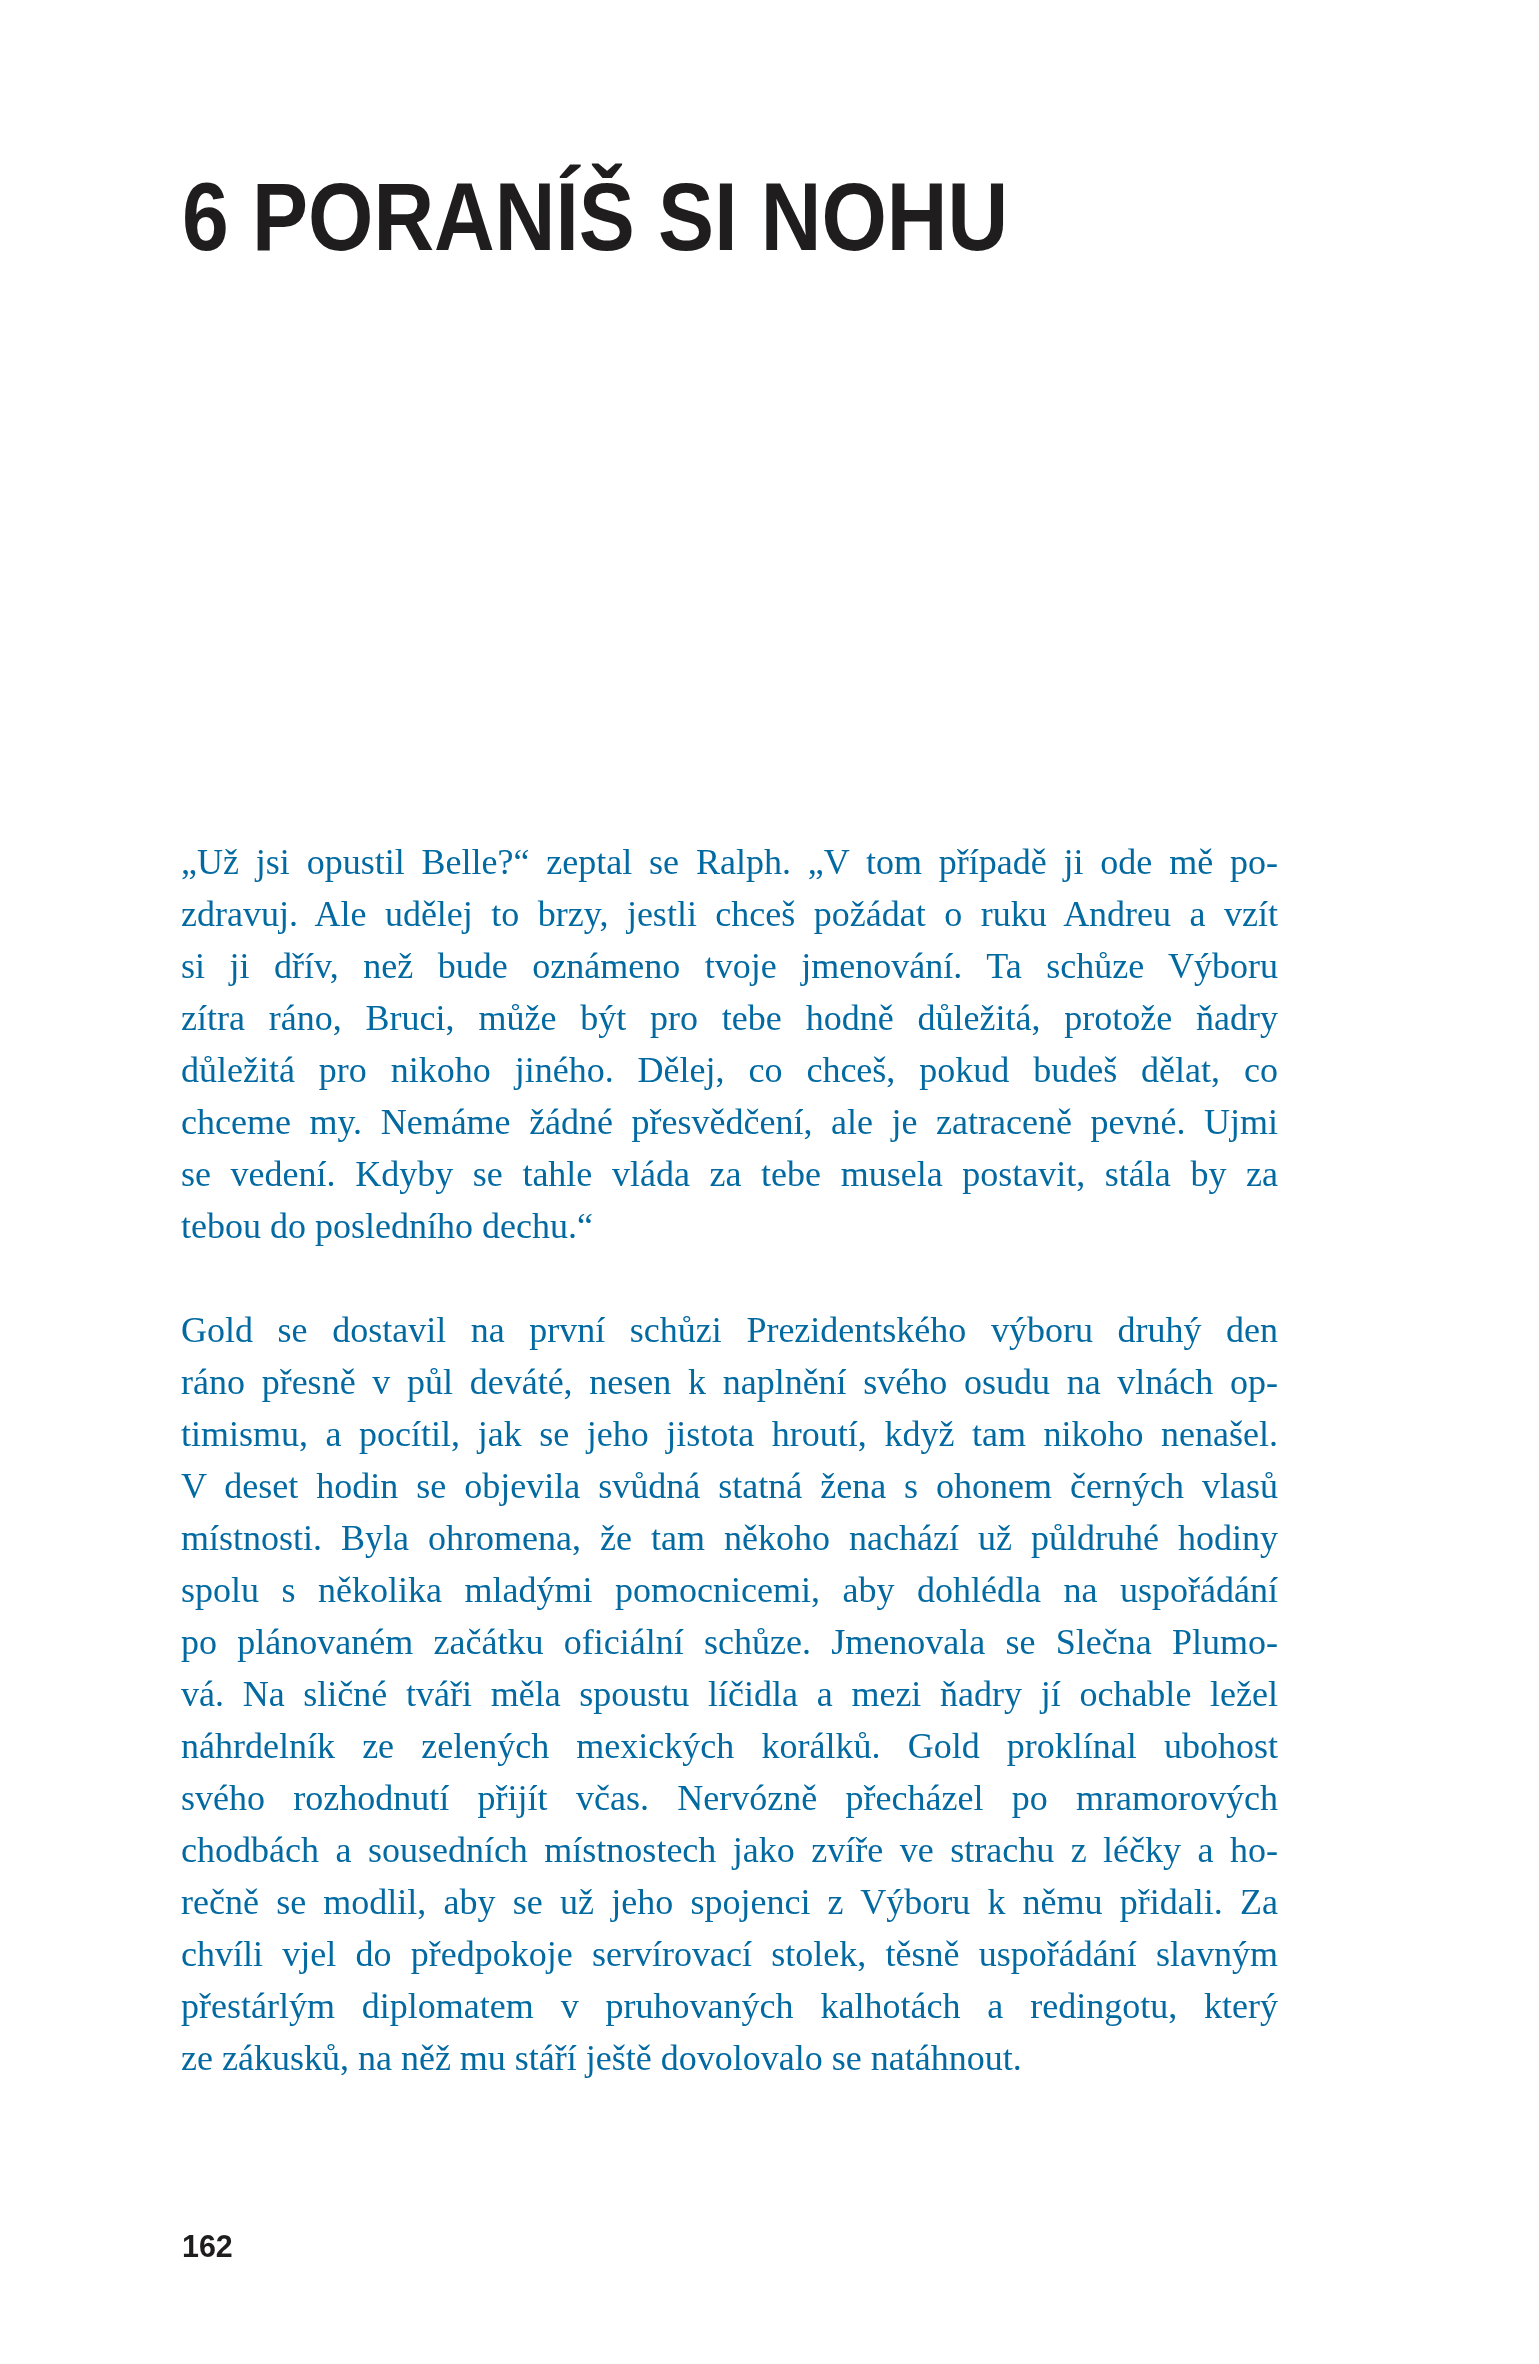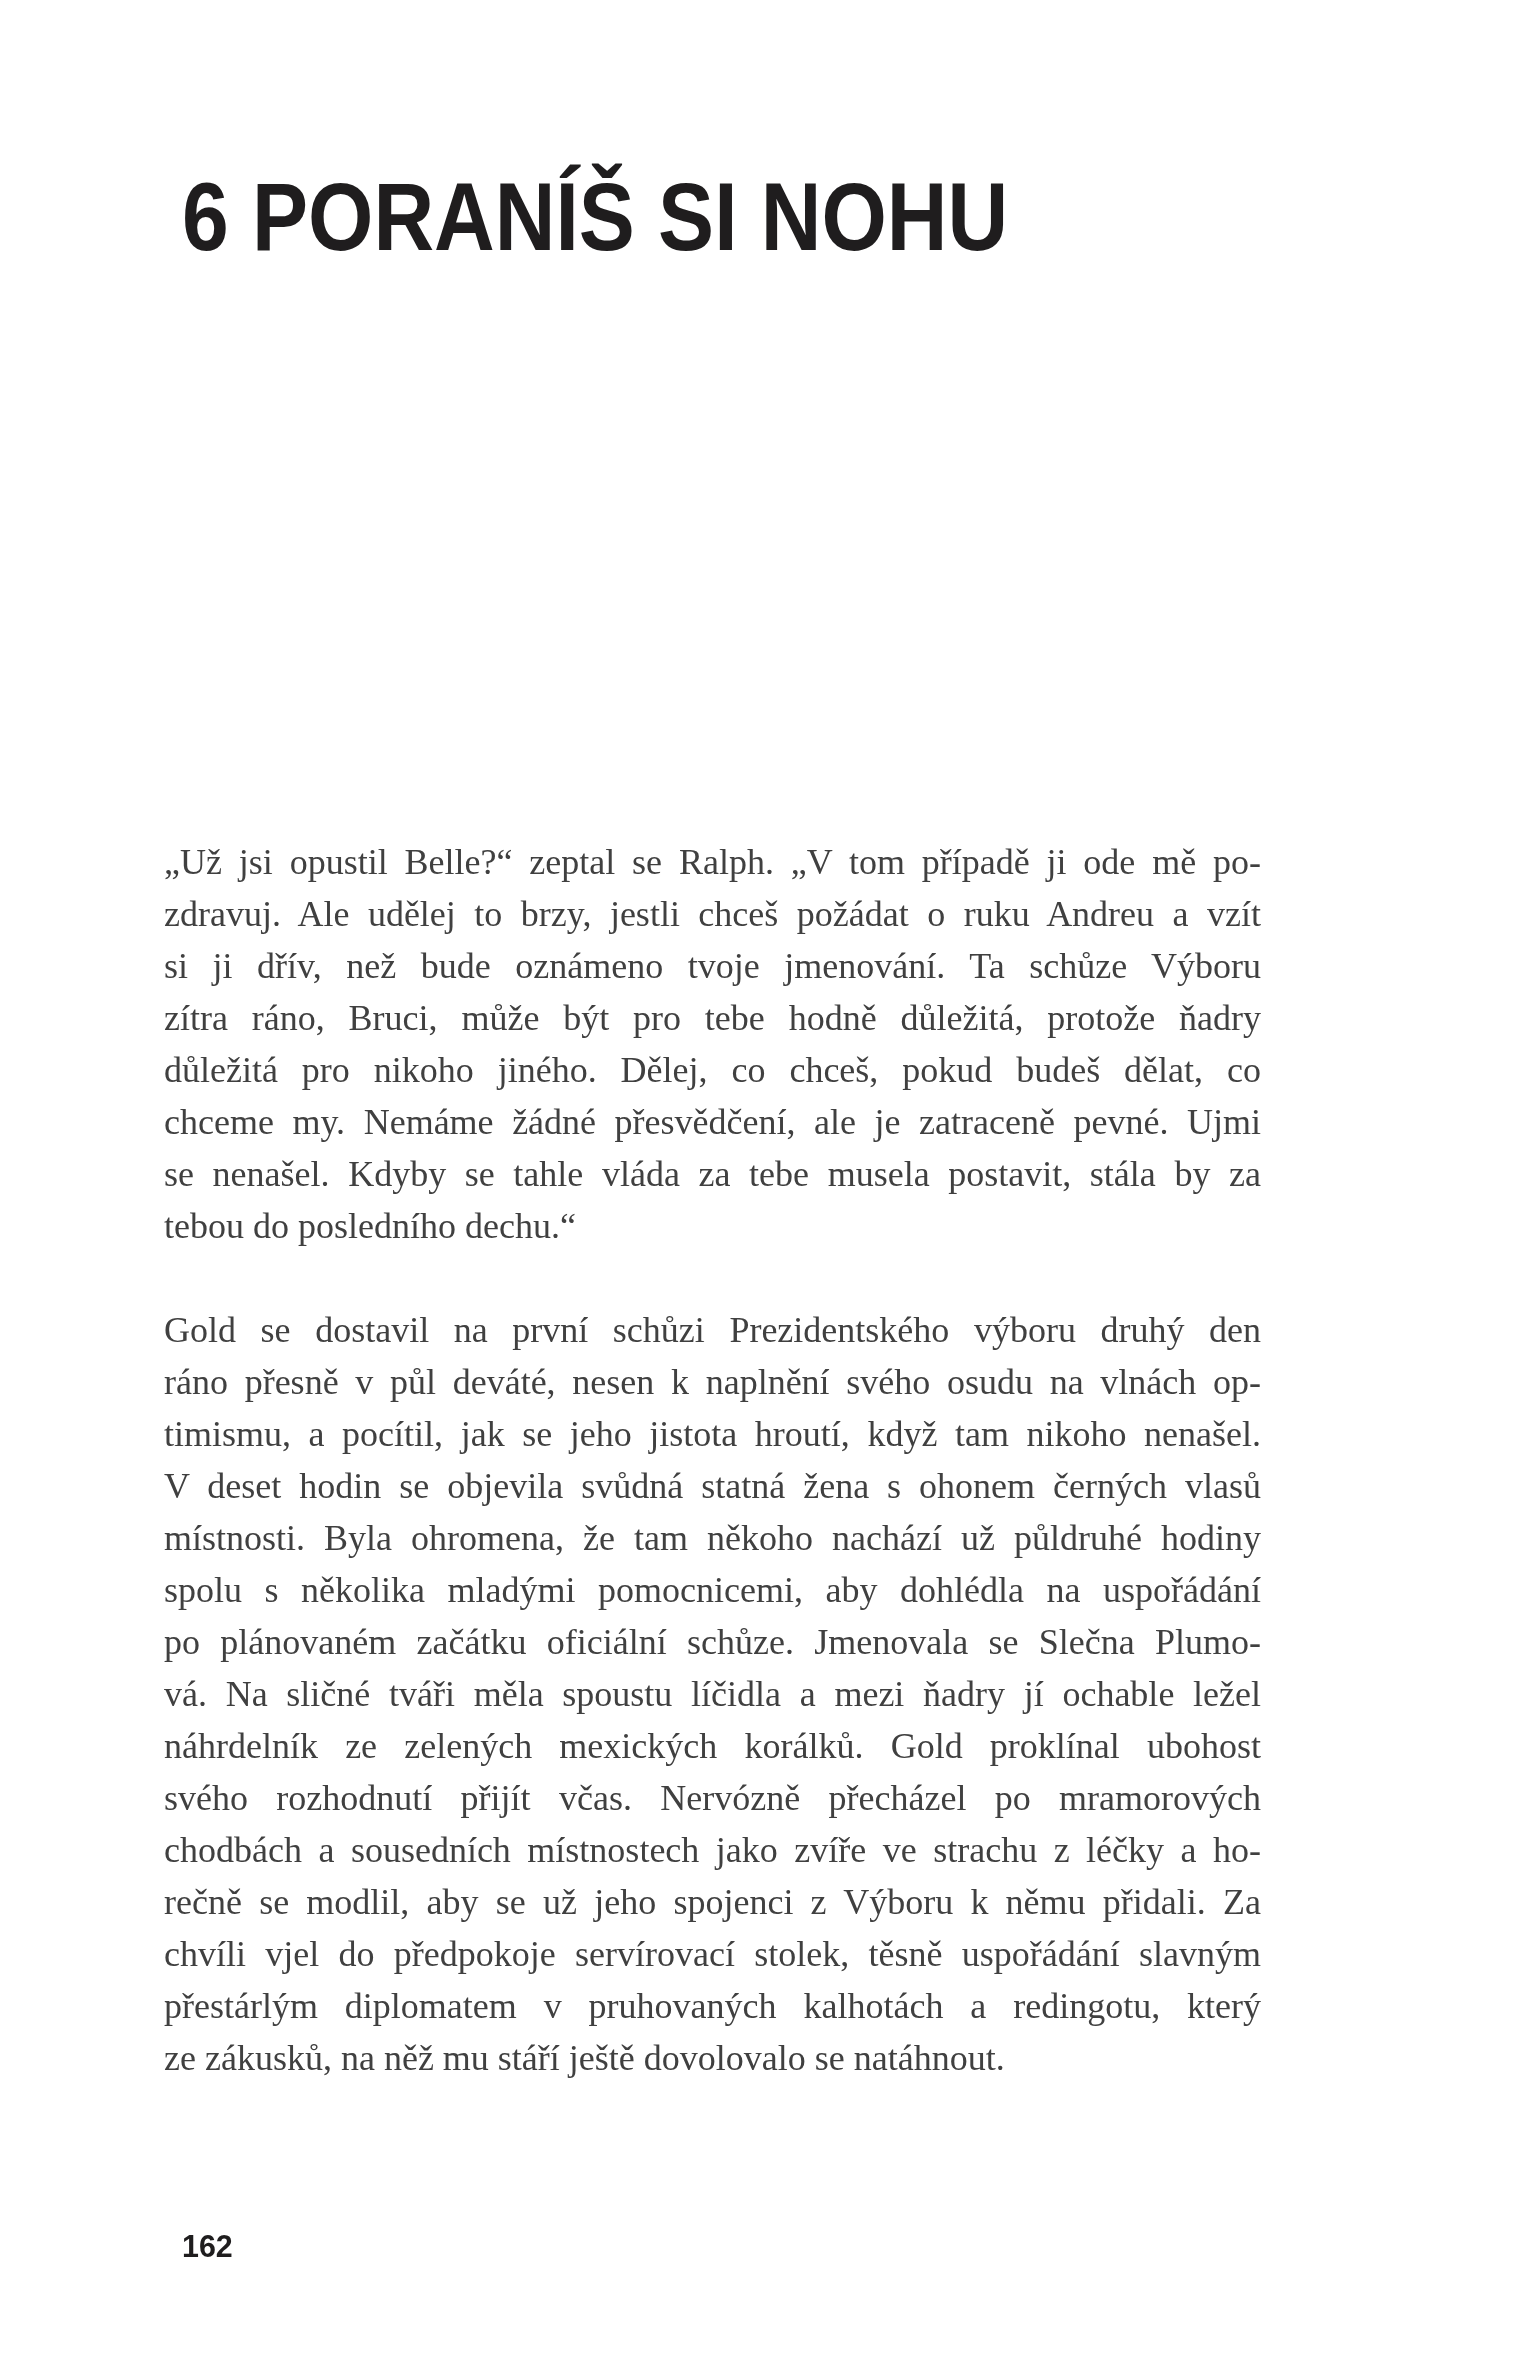--- a/index.html
+++ b/index.html
@@ -31,26 +31,26 @@
       font-size: 97px;
       line-height: 97px;
       white-space: nowrap;
       transform: scaleX(0.866);
       transform-origin: left top;
       color: #1f1d1e;
       letter-spacing: 0;
     }
     .body-text {
       position: absolute;
-      left: 164px;
+      left: 181px;
       width: 1097px;
       font-family: "Liberation Serif", serif;
       font-size: 36px;
       line-height: 52px;
-      color: #404040;
+      color: #0369a1;
     }
     .para {
       margin: 0;
     }
     .para + .para {
       margin-top: 52px;
     }
     .line {
       display: block;
       height: 52px;
@@ -85,21 +85,21 @@
   <h1 class="chapter-title">6 PORANÍŠ SI NOHU</h1>
 
   <div class="body-text" style="top:836px;">
     <p class="para">
       <span class="line">„Už jsi opustil Belle?“ zeptal se Ralph. „V tom případě ji ode mě po-</span>
       <span class="line">zdravuj. Ale udělej to brzy, jestli chceš požádat o ruku Andreu a vzít</span>
       <span class="line">si ji dřív, než bude oznámeno tvoje jmenování. Ta schůze Výboru</span>
       <span class="line">zítra ráno, Bruci, může být pro tebe hodně důležitá, protože ňadry</span>
       <span class="line">důležitá pro nikoho jiného. Dělej, co chceš, pokud budeš dělat, co</span>
       <span class="line">chceme my. Nemáme žádné přesvědčení, ale je zatraceně pevné. Ujmi</span>
-      <span class="line">se nenašel. Kdyby se tahle vláda za tebe musela postavit, stála by za</span>
+      <span class="line">se vedení. Kdyby se tahle vláda za tebe musela postavit, stála by za</span>
       <span class="line last">tebou do posledního dechu.“</span>
     </p>
     <p class="para">
       <span class="line">Gold se dostavil na první schůzi Prezidentského výboru druhý den</span>
       <span class="line">ráno přesně v půl deváté, nesen k naplnění svého osudu na vlnách op-</span>
       <span class="line">timismu, a pocítil, jak se jeho jistota hroutí, když tam nikoho nenašel.</span>
       <span class="line">V deset hodin se objevila svůdná statná žena s ohonem černých vlasů</span>
       <span class="line">místnosti. Byla ohromena, že tam někoho nachází už půldruhé hodiny</span>
       <span class="line">spolu s několika mladými pomocnicemi, aby dohlédla na uspořádání</span>
       <span class="line">po plánovaném začátku oficiální schůze. Jmenovala se Slečna Plumo-</span>

